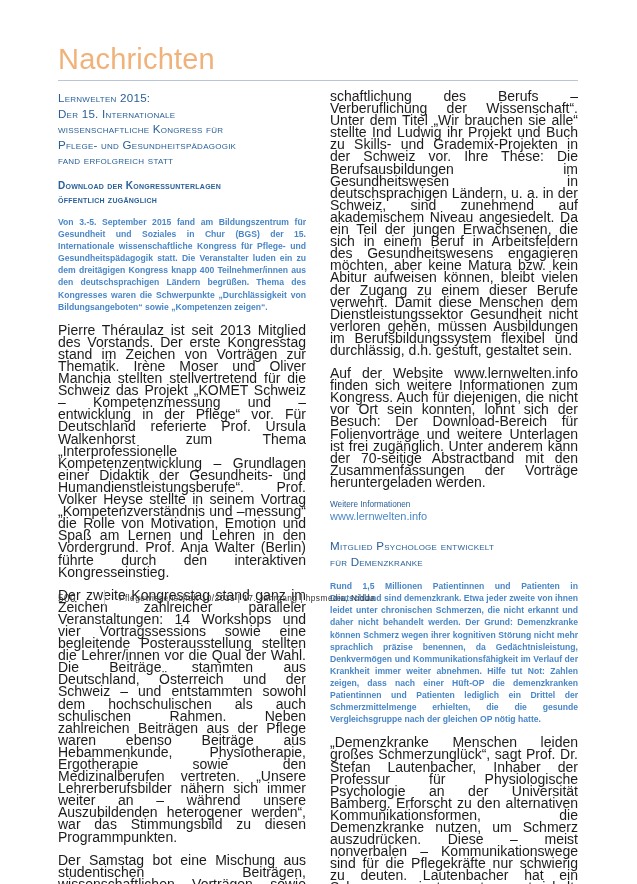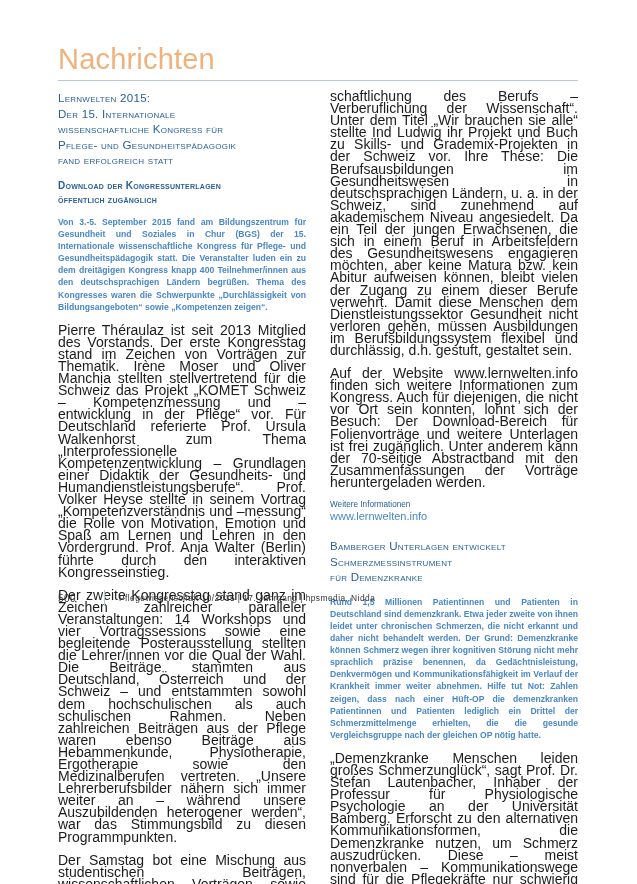--- a/index.html
+++ b/index.html
@@ -185,22 +185,21 @@
 
     <div class="col col-right">
 
       <p class="body">schaftlichung des Berufs – Verberuflichung der Wissenschaft“. Unter dem Titel „Wir brauchen sie alle“ stellte Ind Ludwig ihr Projekt und Buch zu Skills- und Grademix-Projekten in der Schweiz vor. Ihre These: Die Berufsausbildungen im Gesundheitswesen in deutschsprachigen Ländern, u. a. in der Schweiz, sind zunehmend auf akademischem Niveau angesiedelt. Da ein Teil der jungen Erwachsenen, die sich in einem Beruf in Arbeitsfeldern des Gesundheitswesens engagieren möchten, aber keine Matura bzw. kein Abitur aufweisen können, bleibt vielen der Zugang zu einem dieser Berufe verwehrt. Damit diese Menschen dem Dienstleistungssektor Gesundheit nicht verloren gehen, müssen Ausbildungen im Berufsbildungssystem flexibel und durchlässig, d.h. gestuft, gestaltet sein.</p>
       <p class="body">Auf der Website www.lernwelten.info finden sich weitere Informationen zum Kongress. Auch für diejenigen, die nicht vor Ort sein konnten, lohnt sich der Besuch: Der Download-Bereich für Folienvorträge und weitere Unterlagen ist frei zugänglich. Unter anderem kann der 70-seitige Abstractband mit den Zusammenfassungen der Vorträge heruntergeladen werden.</p>
 
       <p class="info-label">Weitere Informationen</p>
       <a class="info-link" href="#">www.lernwelten.info</a>
 
       <h1 class="headline">
-        <span class="ln">Bamberger Unterlagen entwickelt</span>
-        <span class="ln">Schmerzmessinstrument</span>
+        <span class="ln">Mitglied Psychologe entwickelt</span>
         <span class="ln">für Demenzkranke</span>
       </h1>
 
       <p class="lead">Rund 1,5 Millionen Patientinnen und Patienten in Deutschland sind demenzkrank. Etwa jeder zweite von ihnen leidet unter chronischen Schmerzen, die nicht erkannt und daher nicht behandelt werden. Der Grund: Demenzkranke können Schmerz wegen ihrer kognitiven Störung nicht mehr sprachlich präzise benennen, da Gedächtnisleistung, Denkvermögen und Kommunikationsfähigkeit im Verlauf der Krankheit immer weiter abnehmen. Hilfe tut Not: Zahlen zeigen, dass nach einer Hüft-OP die demenzkranken Patientinnen und Patienten lediglich ein Drittel der Schmerzmittelmenge erhielten, die die gesunde Vergleichsgruppe nach der gleichen OP nötig hatte.</p>
 
       <p class="body">„Demenzkranke Menschen leiden großes Schmerzunglück“, sagt Prof. Dr. Stefan Lautenbacher, Inhaber der Professur für Physiologische Psychologie an der Universität Bamberg. Erforscht zu den alternativen Kommunikationsformen, die Demenzkranke nutzen, um Schmerz auszudrücken. Diese – meist nonverbalen – Kommunikationswege sind für die Pflegekräfte nur schwierig zu deuten. Lautenbacher hat ein Schmerzmessinstrument entwickelt, das Abhilfe schafft.</p>
     </div>
   </div>
 
   <div class="footer">

